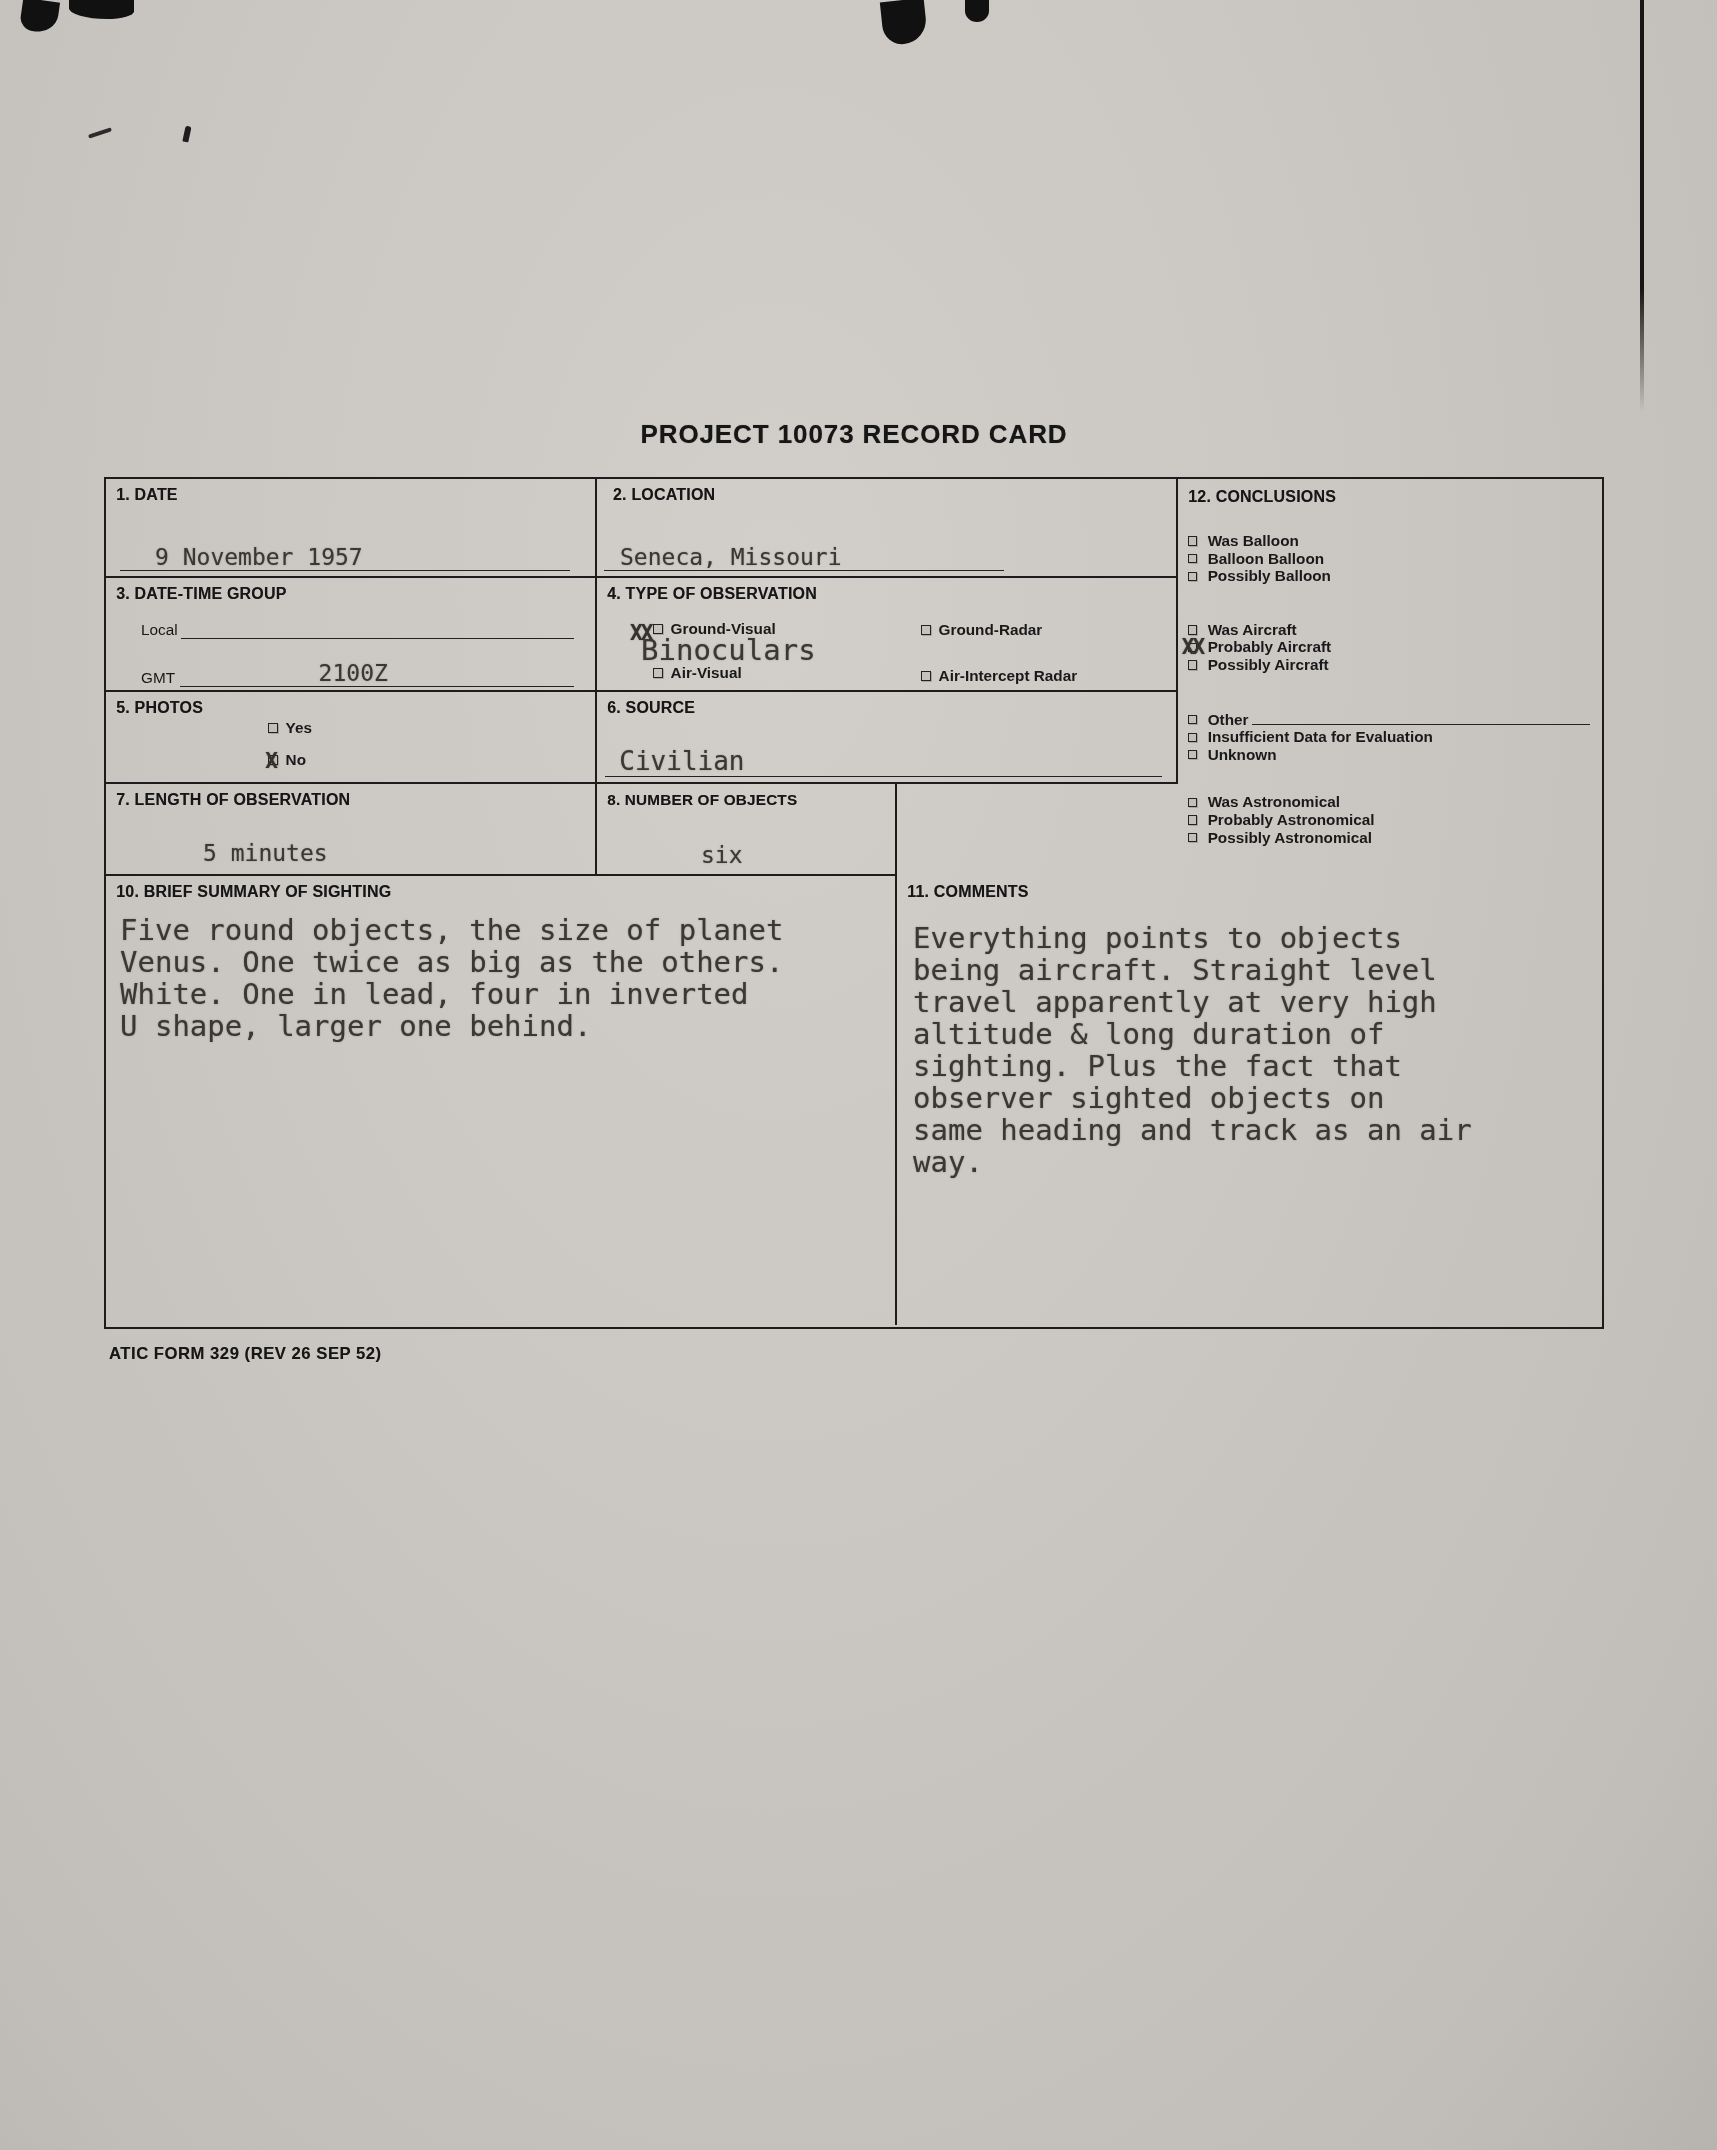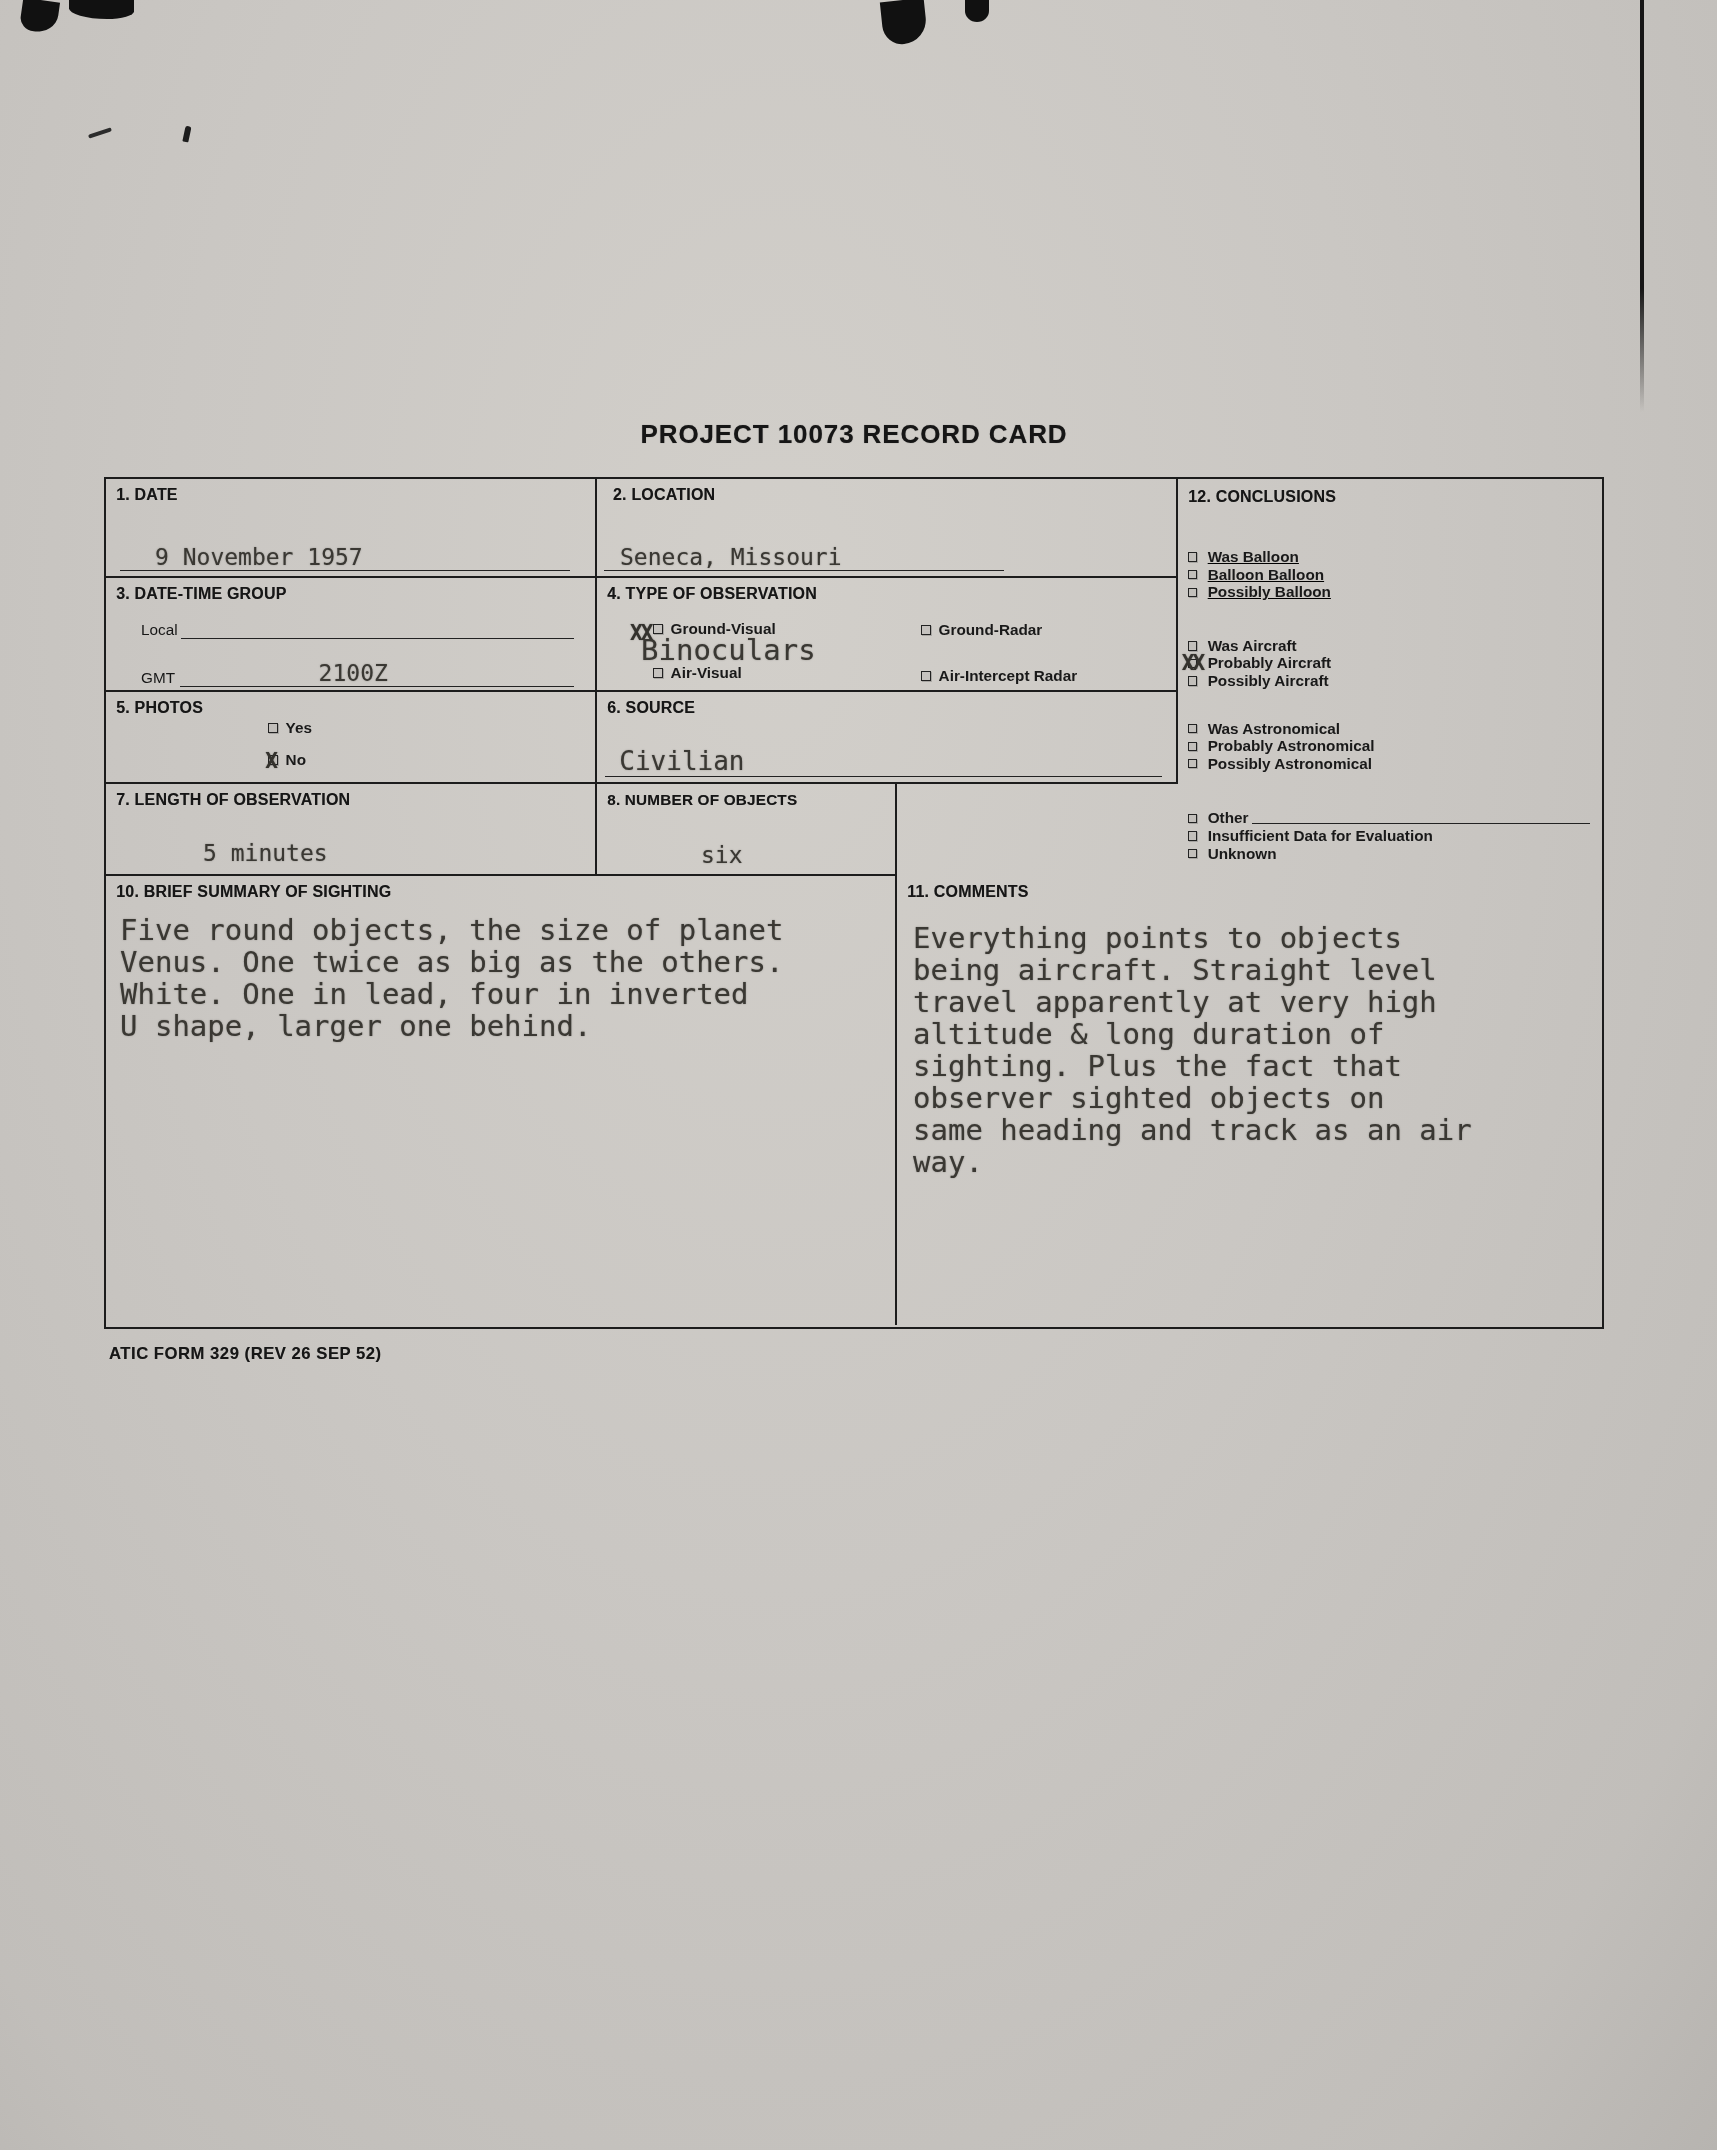--- a/index.html
+++ b/index.html
@@ -113,21 +113,21 @@
     <div class="cell" style="grid-column:2 / span 2; grid-row:1;padding-left:16px;">
       <div class="lbl">2. LOCATION</div>
       <div class="abs uline" style="left:7px; width:400px; bottom:4.6px; padding-left:16px;">
         <span class="typed">Seneca, Missouri</span>
       </div>
     </div>
 
     <div class="cell no-r no-b" style="grid-column:4; grid-row:1 / span 4;">
       <div class="lbl concl-head">12. CONCLUSIONS</div>
 
-      <div class="cgroup" style="margin-top:42px;text-decoration:underline;">
+      <div class="cgroup" style="margin-top:26px;">
         <div class="citem">
           <span class="cb">
               <span class="mark"></span>
             </span>
           <span>Was Balloon</span>
         </div>
         <div class="citem">
           <span class="cb">
               <span class="mark"></span>
             </span>
@@ -152,41 +152,20 @@
           <span class="cb">
               <span class="mark">XX</span>
             </span>
           <span>Probably Aircraft</span>
         </div>
         <div class="citem">
           <span class="cb">
               <span class="mark"></span>
             </span>
           <span>Possibly Aircraft</span>
-        </div>
-      </div>
-
-      <div class="cgroup" style="margin-top:30px;">
-        <div class="citem">
-          <span class="cb">
-              <span class="mark"></span>
-            </span>
-          <span>Was Astronomical</span>
-        </div>
-        <div class="citem">
-          <span class="cb">
-              <span class="mark"></span>
-            </span>
-          <span>Probably Astronomical</span>
-        </div>
-        <div class="citem">
-          <span class="cb">
-              <span class="mark"></span>
-            </span>
-          <span>Possibly Astronomical</span>
         </div>
       </div>
 
       <div class="cgroup" style="margin-top:37px;">
         <div class="citem">
           <span class="cb">
               <span class="mark"></span>
             </span>
           <span>Other</span>
           <span class="fline"></span>
@@ -195,20 +174,41 @@
           <span class="cb">
               <span class="mark"></span>
             </span>
           <span>Insufficient Data for Evaluation</span>
         </div>
         <div class="citem">
           <span class="cb">
               <span class="mark"></span>
             </span>
           <span>Unknown</span>
+        </div>
+      </div>
+
+      <div class="cgroup" style="margin-top:30px;">
+        <div class="citem">
+          <span class="cb">
+              <span class="mark"></span>
+            </span>
+          <span>Was Astronomical</span>
+        </div>
+        <div class="citem">
+          <span class="cb">
+              <span class="mark"></span>
+            </span>
+          <span>Probably Astronomical</span>
+        </div>
+        <div class="citem">
+          <span class="cb">
+              <span class="mark"></span>
+            </span>
+          <span>Possibly Astronomical</span>
         </div>
       </div>
     </div>
 
     <div class="cell" style="grid-column:1; grid-row:2;">
       <div class="lbl">3. DATE-TIME GROUP</div>
       <div class="abs" style="left:35px; top:43px; width:433px; display:flex; align-items:flex-end;">
         <span class="lbl-sm">Local</span>
         <span class="fline" style="height:15.7px;"></span>
       </div>

